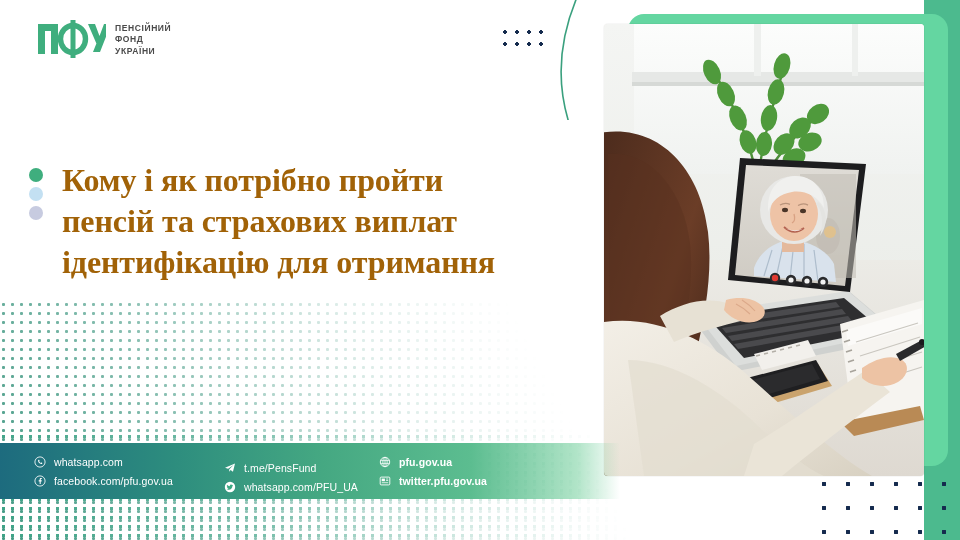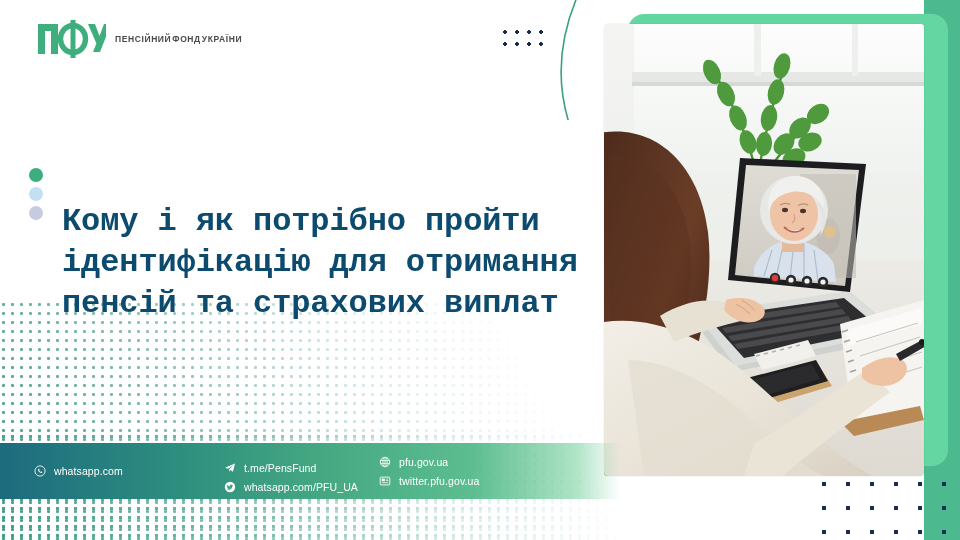--- a/index.html
+++ b/index.html
@@ -104,21 +104,21 @@
     top: 18px;
     display: flex;
     align-items: center;
     gap: 9px;
   }
   .logo-mark {
     display: block;
   }
   .logo-text {
     display: flex;
-    flex-direction: row;
+    flex-direction: column;
     justify-content: center;
     gap: 1px;
     padding-top: 1px;
   }
   .logo-text span {
     font-family: "Liberation Sans", sans-serif;
     font-size: 8.5px;
     font-weight: bold;
     letter-spacing: 0.6px;
     color: #4a4a4a;
@@ -140,27 +140,26 @@
     display: block;
     width: 14px;
     height: 14px;
     border-radius: 50%;
   }
   .headline {
     position: absolute;
     left: 62px;
     top: 160px;
     width: 520px;
-    font-family: Liberation Mono, monospace;
+    font-family: Liberation Serif, serif;
     font-size: 32px;
     font-weight: bold;
     line-height: 1.28;
-    color: #0c4a6e;
+    color: #a16207;
     letter-spacing: -0.1px;
-    margin-top: 42px;
   }
   .headline .ln {
     display: block;
     white-space: nowrap;
   }
 
   
   .photo {
     position: absolute;
     left: 604px;
@@ -194,21 +193,21 @@
     box-sizing: border-box;
   }
   .fcol {
     display: flex;
     flex-direction: column;
     justify-content: center;
     gap: 7px;
   }
   .fcol.c1 { width: 190px; }
   .fcol.c2 { width: 155px; margin-top: 12px; }
-  .fcol.c3 { width: 150px; }
+  .fcol.c3 { width: 150px; font-weight: bold; }
   .frow {
     display: flex;
     align-items: center;
     gap: 8px;
   }
   .frow .ico {
     width: 12px;
     height: 12px;
     flex: 0 0 12px;
     display: block;
@@ -259,22 +258,22 @@
   </div>
 
   <div class="headline-dots">
     <i style="background:#3fae7e"></i>
     <i style="background:#c3e0f2"></i>
     <i style="background:#c7cbe0"></i>
   </div>
 
   <div class="headline">
     <span class="ln">Кому і як потрібно пройти</span>
+    <span class="ln">пенсій та страхових виплат</span>
     <span class="ln">ідентифікацію для отримання</span>
-    <span class="ln">пенсій та страхових виплат</span>
   </div>
 
   <div class="photo">
     <svg width="320" height="452" viewBox="0 0 320 452">
       <defs>
         <linearGradient id="wall" x1="0" y1="0" x2="0" y2="1">
           <stop offset="0%" stop-color="#f4f5f3"></stop>
           <stop offset="55%" stop-color="#eceeea"></stop>
           <stop offset="100%" stop-color="#e4e2dd"></stop>
         </linearGradient>
@@ -458,20 +457,27 @@
   <div class="footer-cols">
 
     <div class="fcol c1">
       <div class="frow">
         <svg class="ico" viewBox="0 0 24 24">
           <circle cx="12" cy="12" r="10.2" fill="none" stroke="#ffffff" stroke-width="1.7"></circle>
           <path d="M9.2 7.6 c0.5 -0.2 1 0 1.2 0.5 l0.6 1.3 c0.2 0.4 0.1 0.7 -0.2 1 l-0.5 0.5 c0.6 1.3 1.6 2.3 2.9 2.9 l0.5 -0.5 c0.3 -0.3 0.6 -0.4 1 -0.2 l1.3 0.6 c0.5 0.2 0.7 0.7 0.5 1.2 -0.3 0.8 -1.1 1.3 -2 1.2 -3.3 -0.4 -6 -3.1 -6.4 -6.4 -0.1 -0.9 0.4 -1.7 1.1 -2.1 z" fill="#ffffff"></path>
         </svg>
         <span class="lbl">whatsapp.com</span>
       </div>
+      <div class="frow">
+        <svg class="ico" viewBox="0 0 24 24">
+          <circle cx="12" cy="12" r="10.2" fill="none" stroke="#ffffff" stroke-width="1.7"></circle>
+          <path d="M13.4 18.2 v-5.4 h1.8 l0.3 -2.2 h-2.1 V9.2 c0 -0.6 0.2 -1 1.1 -1 h1.1 V6.2 c-0.2 0 -0.9 -0.1 -1.6 -0.1 -1.6 0 -2.7 1 -2.7 2.8 v1.7 H9.4 v2.2 h1.9 v5.4 z" fill="#ffffff"></path>
+        </svg>
+        <span class="lbl">facebook.com/pfu.gov.ua</span>
+      </div>
     </div>
 
     <div class="fcol c2">
       <div class="frow">
         <svg class="ico" viewBox="0 0 24 24">
           <path d="M22 3 L2 11.4 l6.2 2.1 L19 5.8 l-8.4 8.8 l-0.3 5 l3 -3.7 l4.6 3.4 z" fill="#ffffff"></path>
         </svg>
         <span class="lbl">t.me/PensFund</span>
       </div>
       <div class="frow">

